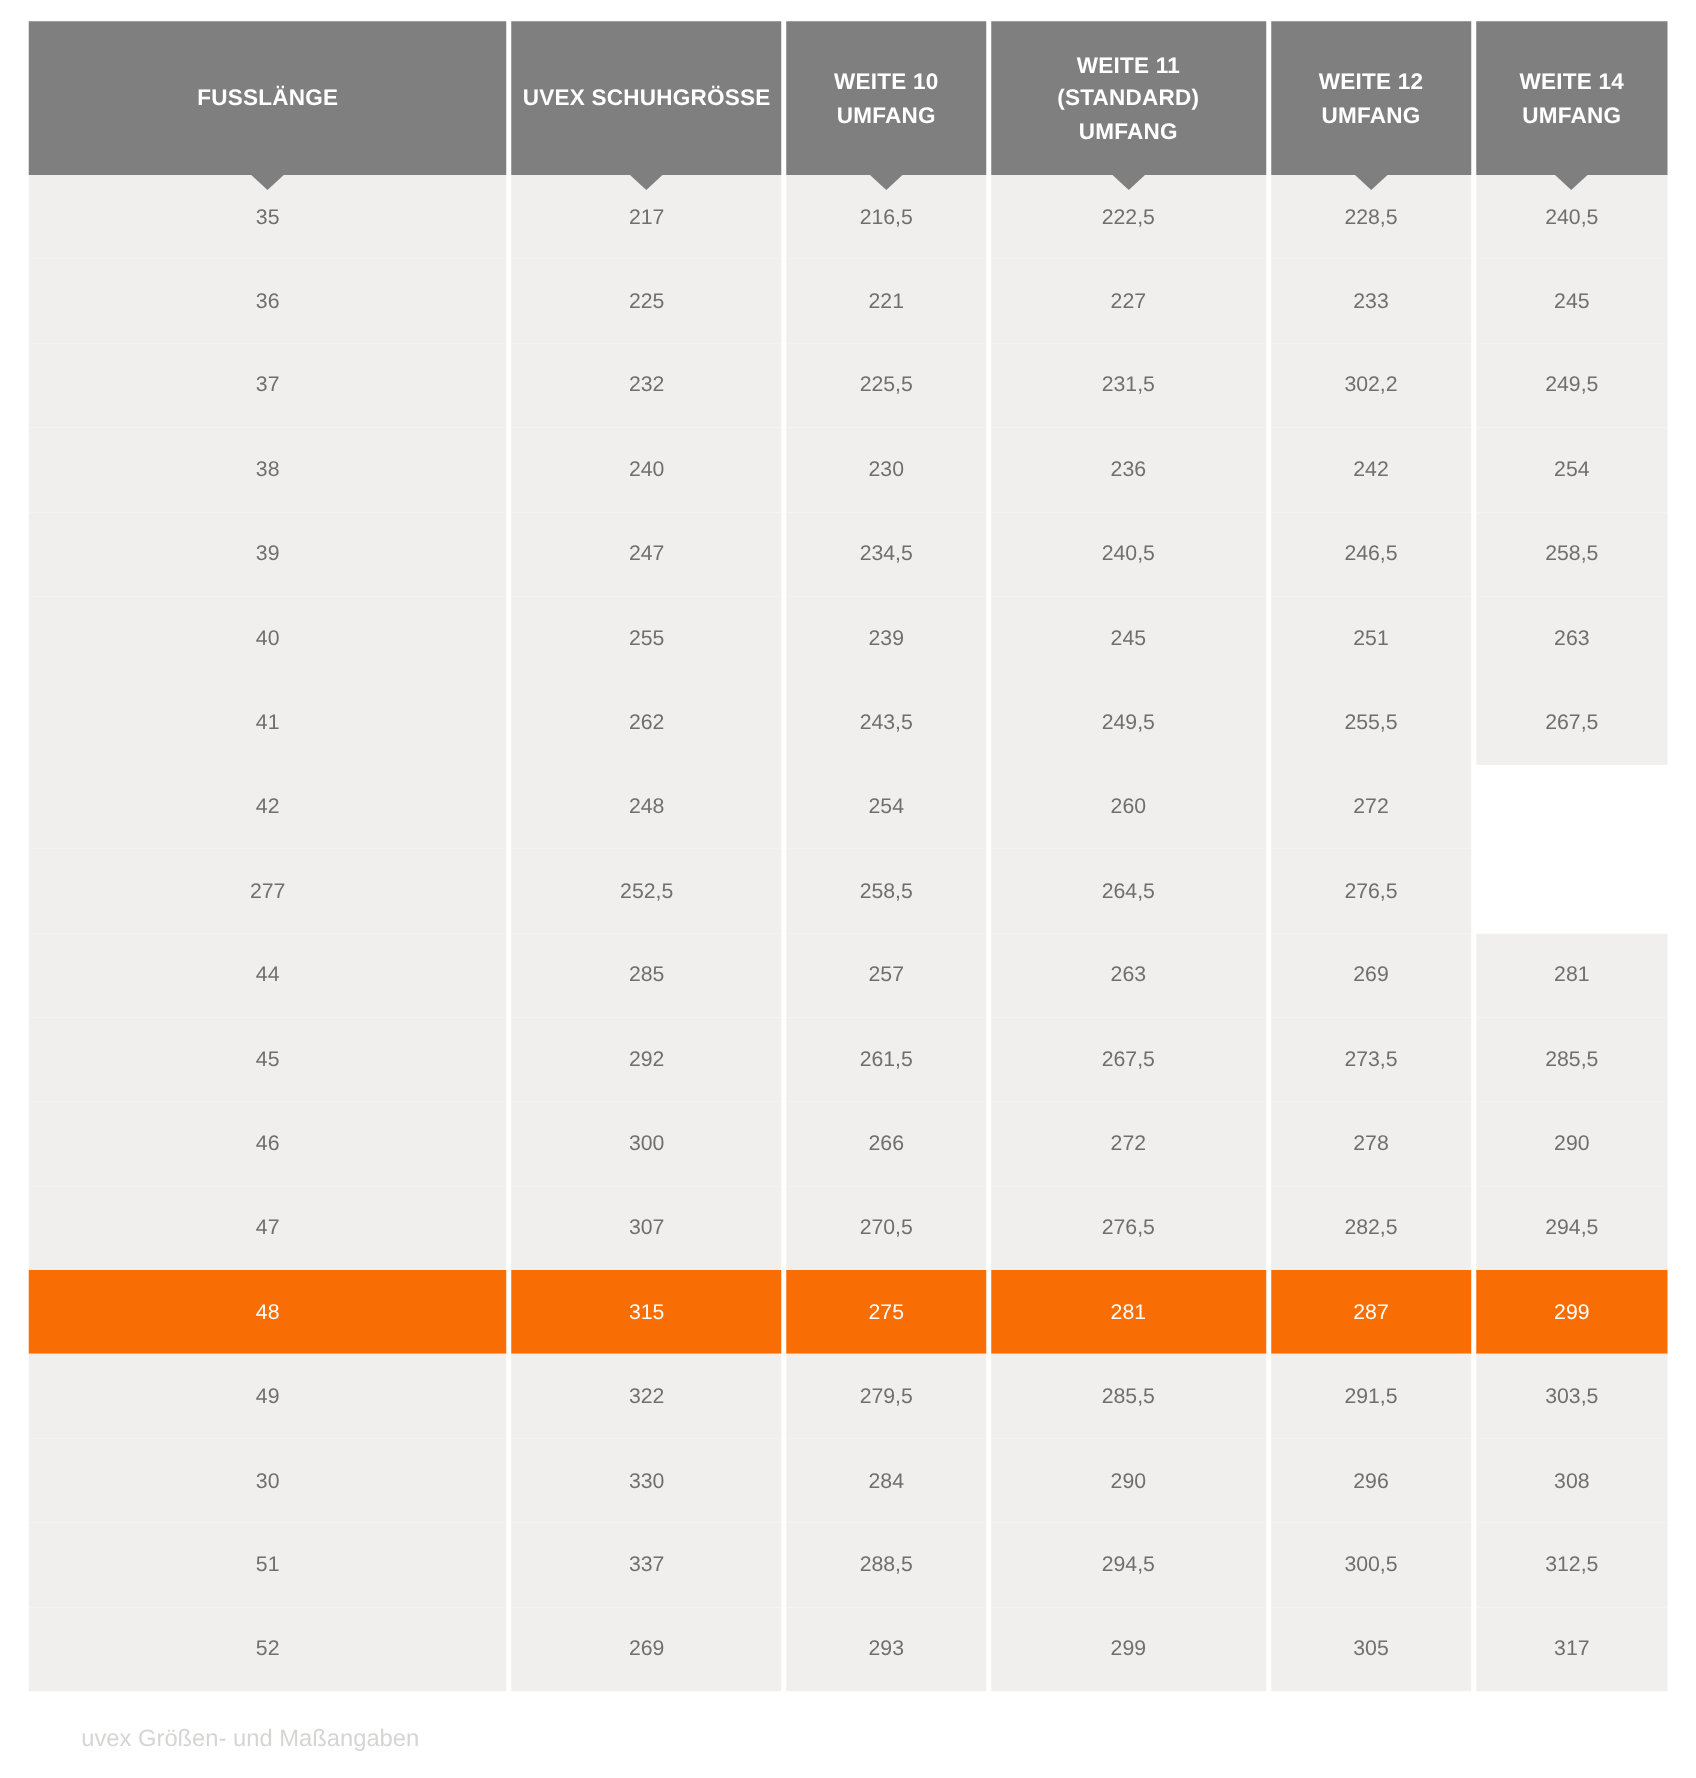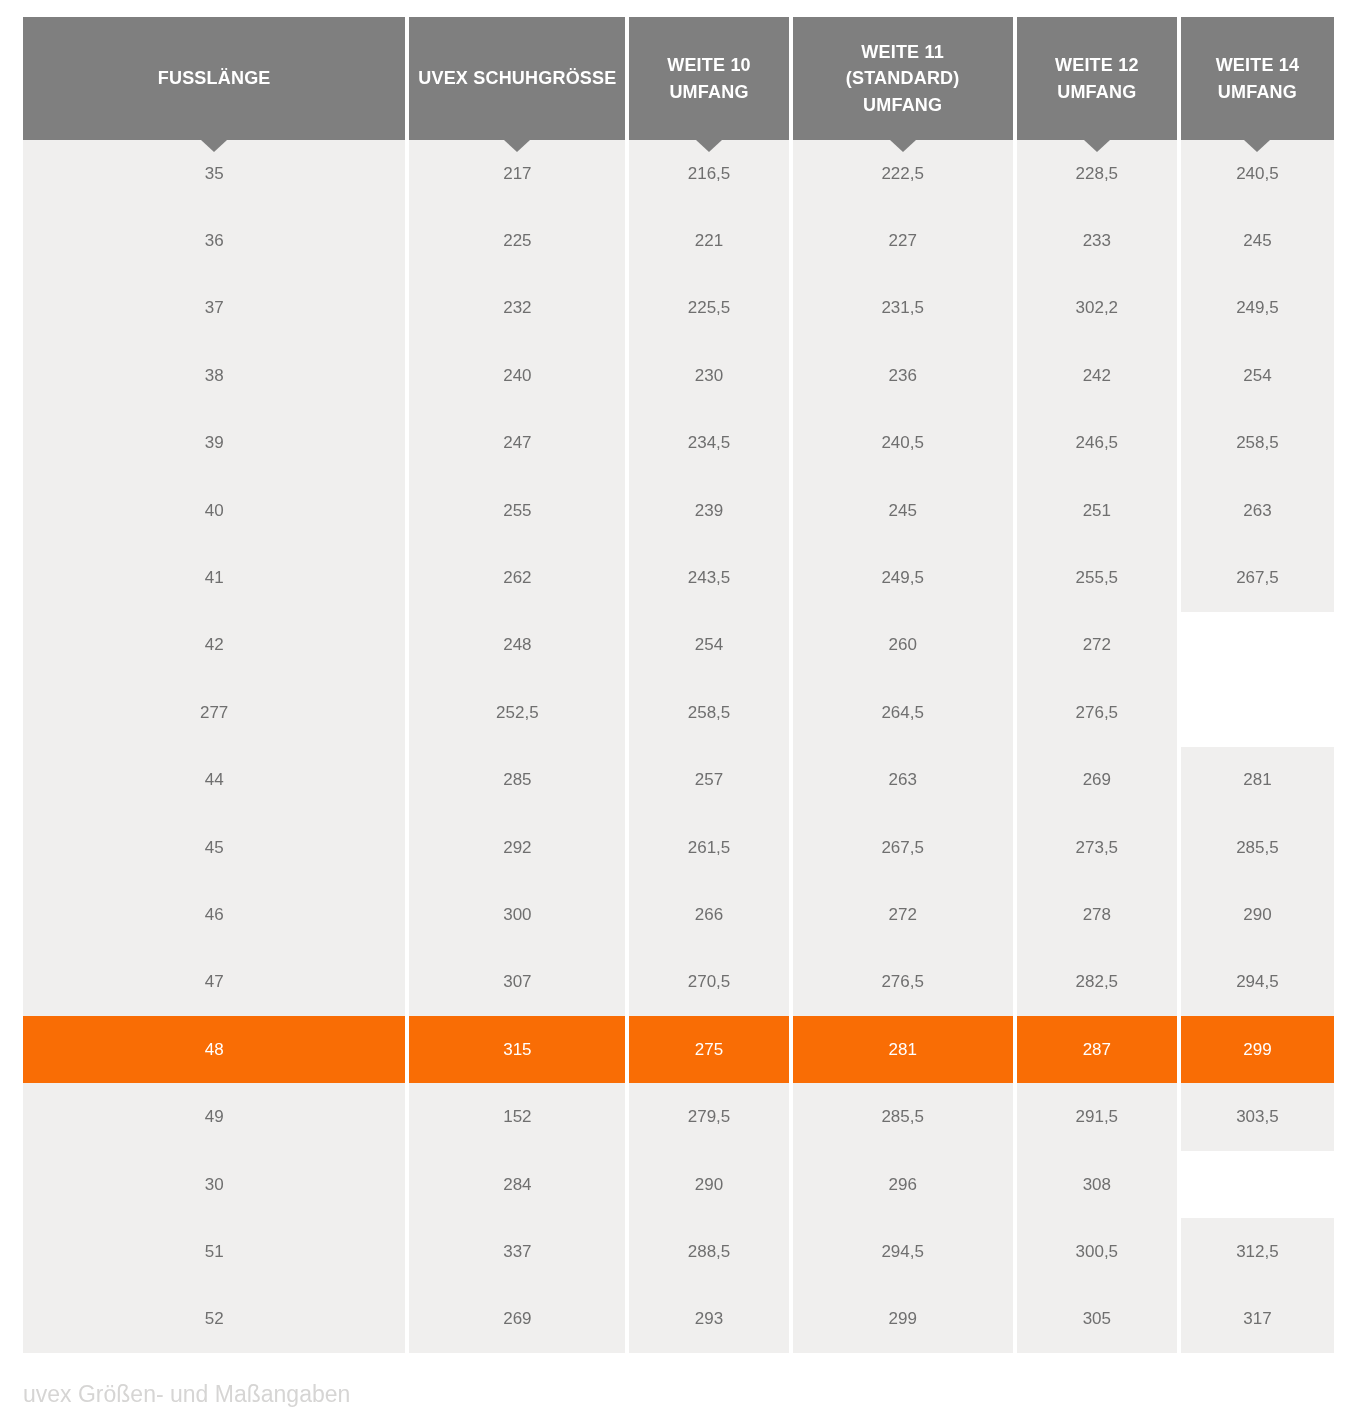--- a/index.html
+++ b/index.html
@@ -60,21 +60,22 @@
     align-items: center;
     justify-content: center;
   }
   .row-highlight .cell {
     background: var(--highlight-bg, #f96d05);
     color: var(--highlight-text, #ffffff);
   }
   .caption {
     margin-top: 28px;
     color: var(--caption-text, #d6d5d4);
-    font-size: 23px;
+    font-size: 19px;
+    margin-left: 42px;
   }
 </style>
 </head>
 <body>
 
 <div class="wrap">
   <div class="header-row">
       <div class="th">
         <div class="th-label">FUSSLÄNGE</div>
         <div class="tri"></div>
@@ -211,28 +212,29 @@
       <div class="grid-row row-highlight">
         <div class="cell">48</div>
         <div class="cell">315</div>
         <div class="cell">275</div>
         <div class="cell">281</div>
         <div class="cell">287</div>
         <div class="cell">299</div>
       </div>
       <div class="grid-row">
         <div class="cell">49</div>
-        <div class="cell">152</div>
+        <div class="cell">322</div>
         <div class="cell">279,5</div>
         <div class="cell">285,5</div>
         <div class="cell">291,5</div>
         <div class="cell">303,5</div>
       </div>
       <div class="grid-row">
         <div class="cell">30</div>
+        <div class="cell">330</div>
         <div class="cell">284</div>
         <div class="cell">290</div>
         <div class="cell">296</div>
         <div class="cell">308</div>
       </div>
       <div class="grid-row">
         <div class="cell">51</div>
         <div class="cell">337</div>
         <div class="cell">288,5</div>
         <div class="cell">294,5</div>

